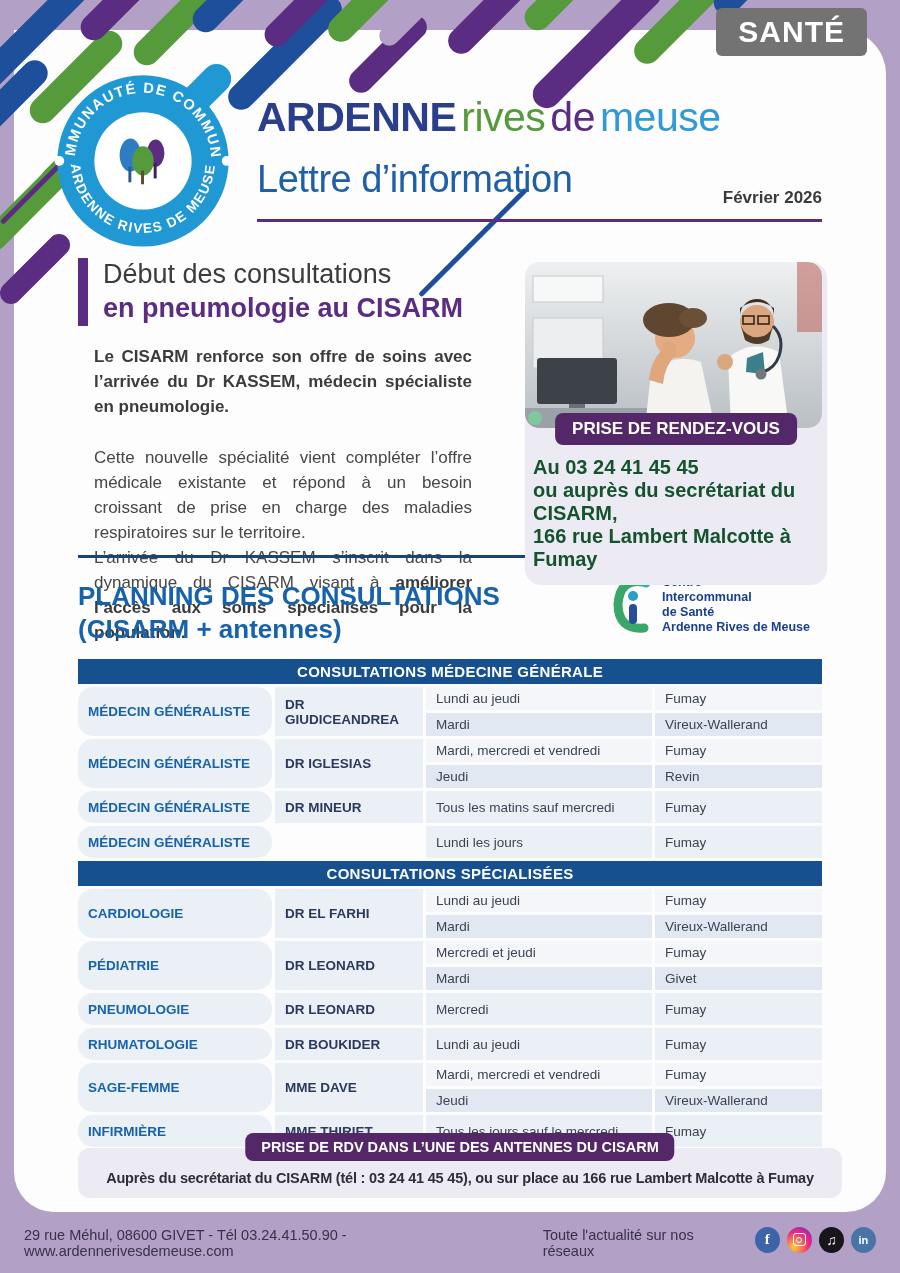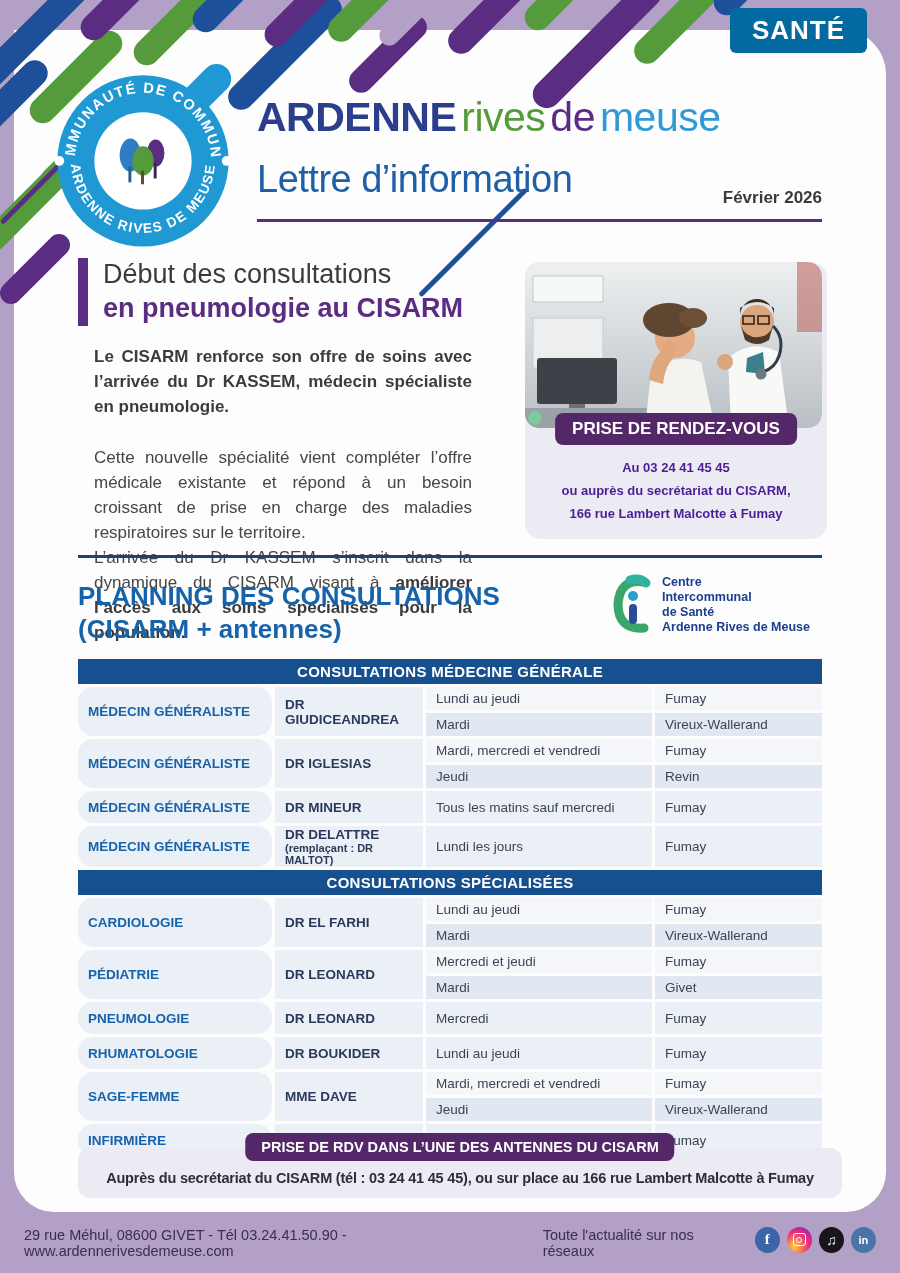--- a/index.html
+++ b/index.html
@@ -12,22 +12,22 @@
   .page{
     position:absolute;left:14px;right:14px;top:30px;bottom:61px;
     background:#fdfdfd;border-radius:0 44px 40px 40px;
   }
   
   .deco-wrap{position:absolute;left:0;top:0;width:900px;height:360px;pointer-events:none;}
   .dash{position:absolute;border-radius:999px;transform:rotate(-45deg);}
   .c-navy{background:#1d4f9b}.c-green{background:#569b3b}.c-purple{background:#5b2d82}.c-lav{background:#b3a0c6}
   
   .sante{
-    position:absolute;top:8px;right:33px;background:#0369a1;color:#fff;
-    font-weight:bold;font-size:26px;letter-spacing:1px;padding:7px 22px;border-radius:6px;z-index:9;margin-left:8px;
+    position:absolute;top:8px;right:33px;background:#737373;color:#fff;
+    font-weight:bold;font-size:30px;letter-spacing:1px;padding:7px 22px;border-radius:6px;z-index:9;margin-left:8px;
   }
   
   .logo{position:absolute;left:36px;top:52px;z-index:8;}
   .mast-title{position:absolute;left:257px;top:94px;white-space:nowrap;font-size:41px;letter-spacing:-.5px;}
   .mast-title .p1{color:#2a3e8c;font-weight:bold;margin-right:5px;}
   .mast-title .p2{color:#569b3b;margin-right:5px;}
   .mast-title .p3{color:#5b2d82;margin-right:5px;}
   .mast-title .p4{color:#2f9ad6;}
   .mast-sub{position:absolute;left:257px;top:158px;font-size:38px;color:#1e5fa8;letter-spacing:-.5px;}
   .mast-date{position:absolute;left:257px;top:188px;width:565px;text-align:right;font-size:17px;font-weight:bold;color:#3a3a3a;}
@@ -43,21 +43,21 @@
   .article .body{margin-top:26px;}
   .article .body b{color:#3b3b3b;}
   
   .appt{position:absolute;left:525px;top:262px;width:302px;background:#eceaf3;border-radius:16px;z-index:2;}
   .appt-photo{display:block;width:297px;height:166px;border-radius:14px;}
   .appt-badge{
     position:absolute;top:151px;left:50%;transform:translateX(-50%);
     background:#542768;color:#fff;font-weight:bold;font-size:17px;white-space:nowrap;
     padding:6px 17px;border-radius:8px;
   }
-  .appt-text{padding:28px 8px 14px;text-align:center;font-size:13px;font-weight:bold;color:#4c1d95;line-height:23px;}
+  .appt-text{padding:28px 8px 14px;text-align:left;font-size:20px;font-weight:bold;color:#14532d;line-height:23px;}
   .rule-navy{position:absolute;left:78px;top:555px;width:744px;height:3px;background:#1d4370;}
   
   .plan-title{position:absolute;left:78px;top:580px;font-size:26px;font-weight:bold;color:#1763ab;line-height:33px;}
   .cis{position:absolute;left:610px;top:574px;display:flex;align-items:center;}
   .cis-text{margin-left:8px;font-size:12.5px;font-weight:bold;color:#1b3f8f;line-height:15px;}
   
   .ctable{position:absolute;left:78px;top:659px;width:744px;}
   .tsec-header{
     margin-top:3px;height:25px;background:#17508f;color:#fff;display:flex;align-items:center;justify-content:center;
     font-weight:bold;font-size:15px;letter-spacing:.3px;
@@ -267,24 +267,20 @@
     <div class="tgroup single" style="grid-template-rows: repeat(1, minmax(0px, 1fr));">
       <div class="tcell spec" style="grid-area: 1 / 1 / -1;">MÉDECIN GÉNÉRALISTE</div>
       <div class="tcell doc" style="grid-area: 1 / 2 / -1;">
         <div class="main">DR MINEUR</div>
       </div>
       <div class="tcell slot sh0" style="grid-area: 1 / 3;">Tous les matins sauf mercredi</div>
       <div class="tcell slot sh0" style="grid-area: 1 / 4;">Fumay</div>
     </div>
     <div class="tgroup single" style="grid-template-rows: repeat(1, minmax(0px, 1fr));">
       <div class="tcell spec" style="grid-area: 1 / 1 / -1;">MÉDECIN GÉNÉRALISTE</div>
-      <div class="tcell doc" style="grid-area: 1 / 2 / -1;">
-        <div class="main">DR DELATTRE</div>
-        <div class="note">(remplaçant : DR MALTOT)</div>
-      </div>
       <div class="tcell slot sh0" style="grid-area: 1 / 3;">Lundi les jours</div>
       <div class="tcell slot sh0" style="grid-area: 1 / 4;">Fumay</div>
     </div>
     <div class="tsec-header">CONSULTATIONS SPÉCIALISÉES</div>
     <div class="tgroup" style="grid-template-rows: repeat(2, minmax(0px, 1fr));">
       <div class="tcell spec" style="grid-area: 1 / 1 / -1;">CARDIOLOGIE</div>
       <div class="tcell doc" style="grid-area: 1 / 2 / -1;">
         <div class="main">DR EL FARHI</div>
       </div>
       <div class="tcell slot sh0" style="grid-area: 1 / 3;">Lundi au jeudi</div>

